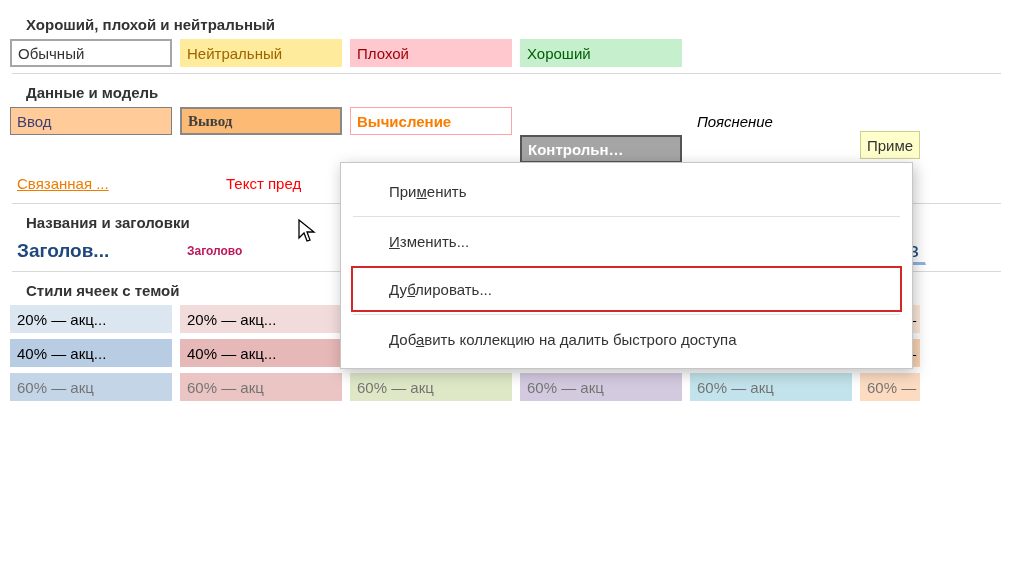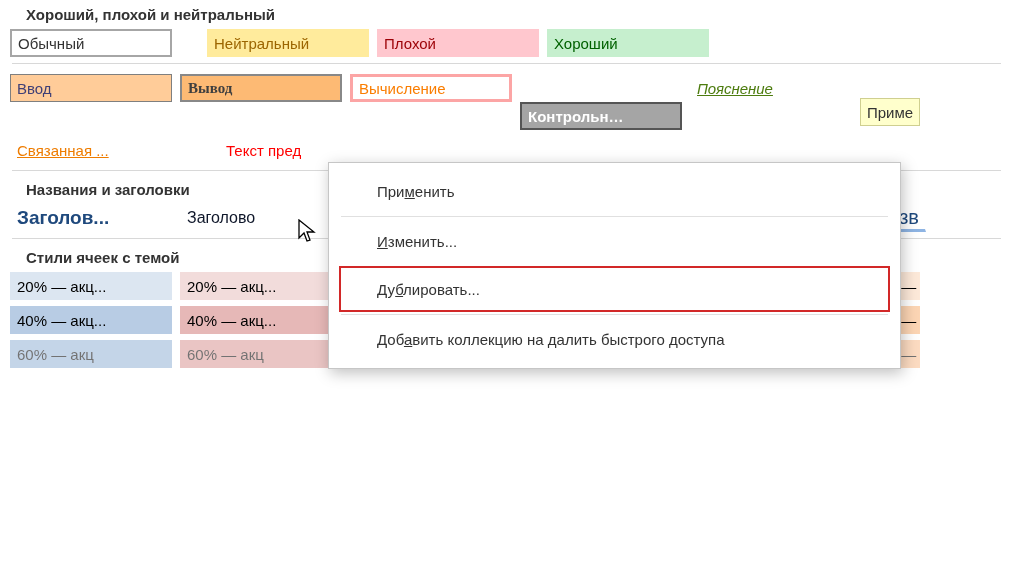--- a/index.html
+++ b/index.html
@@ -1,44 +1,44 @@
 <!DOCTYPE html>
 <html><head>
 <meta charset="utf-8">
 <style>
 html,body{margin:0;padding:0;background:#fff;font-family:"Segoe UI",Arial,sans-serif;font-size:15px;color:#333;}
-.gallery{width:1013px;height:588px;overflow:hidden;position:relative;padding:4px 8px;box-sizing:border-box;}
+.gallery{width:1013px;height:588px;overflow:hidden;position:relative;padding:14px 8px;box-sizing:border-box;}
 .section{margin-bottom:4px;}
 .section-title{font-weight:600;color:#333;margin:2px 0 6px 18px;font-size:15px;}
 .style-row{display:flex;gap:8px;margin:0 0 6px 2px;flex-wrap:nowrap;}
 .style-cell{width:162px;height:28px;box-sizing:border-box;padding:3px 6px;display:flex;align-items:center;font-size:15px;white-space:nowrap;overflow:hidden;text-overflow:ellipsis;border:1px solid transparent;}
 .sep{border-top:1px solid #d8d8d8;margin:6px 4px 10px 4px;}
 
 .st-normal{border:2px solid #a6a6a6;}
-.st-neutral{background:#ffeb9c;color:#9c6500;margin-left:27px;}
+.st-neutral{background:#ffeb9c;color:#9c6500;}
 .st-bad{background:#ffc7ce;color:#9c0006;}
 .st-good{background:#c6efce;color:#006100;}
 .st-input{background:#ffcc99;color:#3f3f76;border:1px solid #7f7f7f;}
 .st-output{background:#fdba74;color:#3f3f3f;font-weight:700;border:2px solid #888;font-family:Liberation Serif, serif;}
-.st-calc{color:#fa7d00;font-weight:400;border:3px solid #fca5a5;}
+.st-calc{color:#fa7d00;font-weight:700;border:1px solid #fca5a5;}
 .st-check{background:#a5a5a5;color:#fff;font-weight:700;border:2px solid #555;margin-top:28px;}
-.st-explan{color:#4d7c0f;font-style:italic;text-decoration:underline;}
+.st-explan{color:#000000;font-style:italic;}
 .st-note{background:#ffffcc;border:1px solid #cfcf90;}
 .st-hyperlink{color:#ee7c00;text-decoration:underline;}
 .st-warning{color:#ff0000;}
 .st-h1{font-weight:700;color:#1f497d;font-size:19px;}
-.st-h2{font-weight:400;color:#0f172a;font-size:16px;background:#fff;}
+.st-h2{font-weight:700;color:#be185d;font-size:12px;background:#fff;}
 .st-h5{color:#1f497d;font-size:20px;border-bottom:3px solid #8eb4e3;}
 
 .ac{color:#000;}
 .a1-20{background:#dce6f1;} .a2-20{background:#f2dcdb;} .a3-20{background:#ebf1de;} .a4-20{background:#e4dfec;} .a5-20{background:#daeef3;} .a6-20{background:#fde9d9;}
 .a1-40{background:#b8cce4;} .a2-40{background:#e6b8b7;} .a3-40{background:#d8e4bc;} .a4-40{background:#ccc0da;} .a5-40{background:#b7dee8;} .a6-40{background:#fcd5b4;}
 .a1-60{background:#95b3d7;} .a2-60{background:#da9694;} .a3-60{background:#c4d79b;} .a4-60{background:#b1a0c7;} .a5-60{background:#92cddc;} .a6-60{background:#fabf8f;}
 
-.context-menu{position:absolute;left:328px;top:162px;width:571px;background:#fff;border:1px solid #c6c6c6;box-shadow:2px 4px 14px rgba(0,0,0,0.25);padding:6px 0;z-index:50;}
+.context-menu{position:absolute;left:340px;top:162px;width:571px;background:#fff;border:1px solid #c6c6c6;box-shadow:2px 4px 14px rgba(0,0,0,0.25);padding:6px 0;z-index:50;}
 .menu-item{height:45px;display:flex;align-items:center;padding:0 48px;font-size:15px;color:#333;}
 .menu-item.highlight{border:2px solid #d22828;box-sizing:border-box;margin:2px 10px;padding:0 36px;height:46px;}
 .menu-item .ul{text-decoration:underline;}
 .menu-sep{border-top:1px solid #e0e0e0;margin:2px 12px;}
 
 .cursor{position:absolute;left:298px;top:219px;z-index:60;pointer-events:none;font-size:22px;color:#000;}
 </style>
 </head>
 <body>
 
@@ -49,20 +49,21 @@
     <div class="style-row">
       <div class="style-cell st-normal">Обычный</div>
       <div class="style-cell st-neutral">Нейтральный</div>
       <div class="style-cell st-bad">Плохой</div>
       <div class="style-cell st-good">Хороший</div>
     </div>
     <div class="sep"></div>
   </div>
 
   <div class="section">
+    <div class="section-title">Данные и модель</div>
     <div class="style-row">
       <div class="style-cell st-input">Ввод</div>
       <div class="style-cell st-output">Вывод</div>
       <div class="style-cell st-calc">Вычисление</div>
       <div class="style-cell st-check">Контрольн…</div>
       <div class="style-cell st-explan">Пояснение</div>
       <div class="style-cell st-note" style="width:60px;margin-top:24px;">Приме</div>
     </div>
     <div class="style-row">
       <div class="style-cell st-hyperlink">Связанная ...</div>

